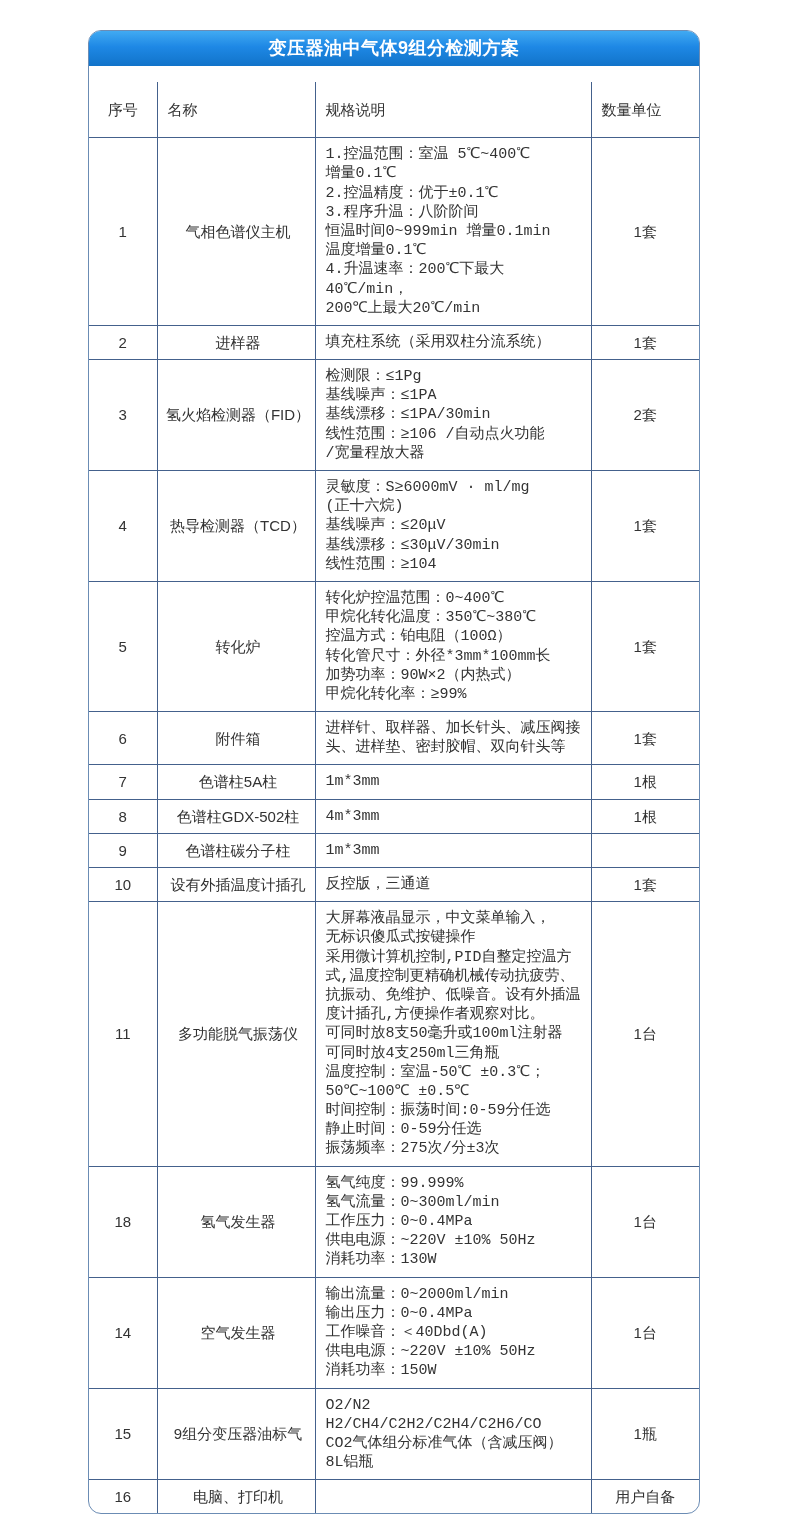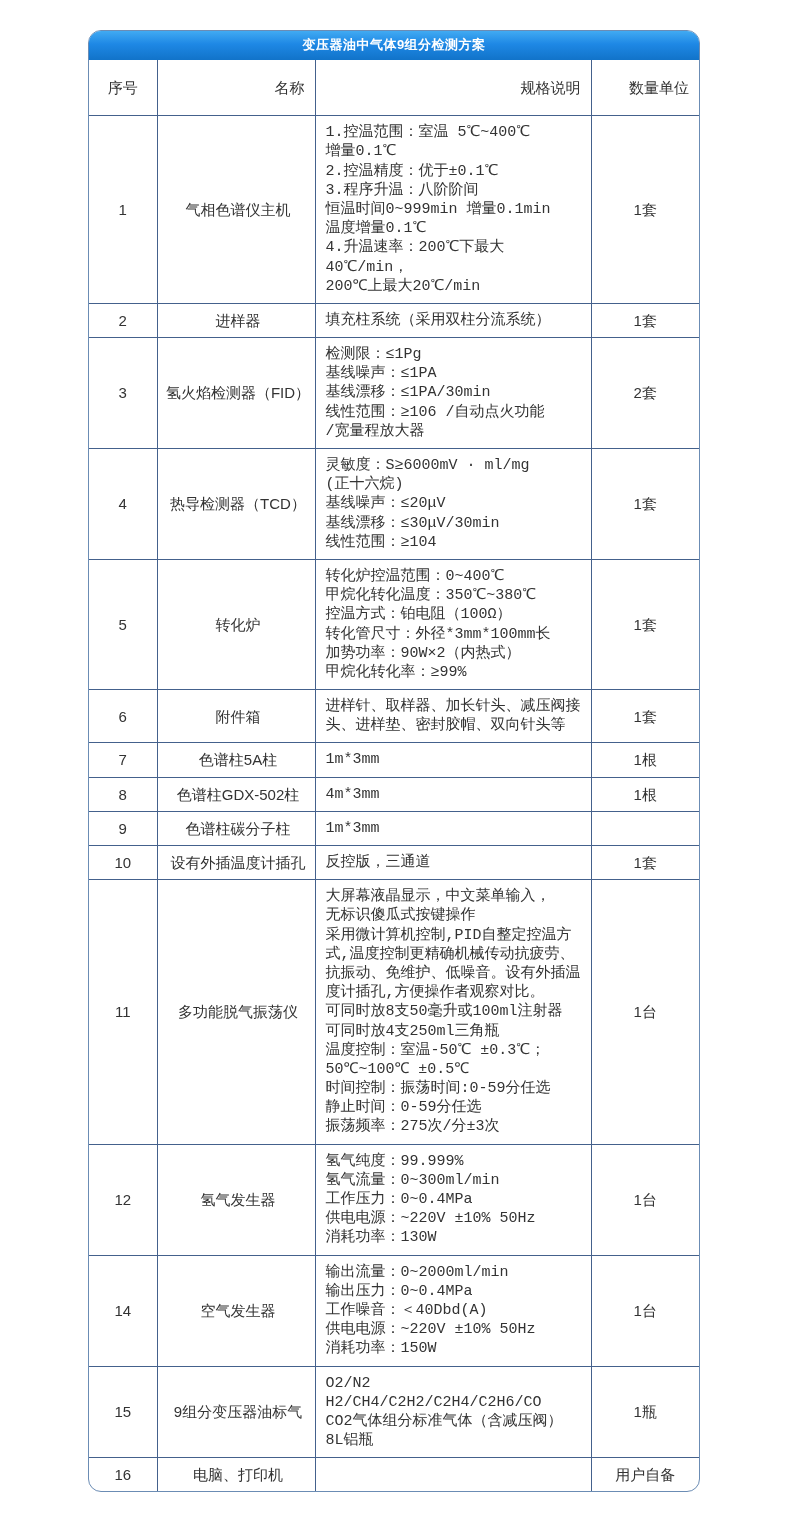--- a/index.html
+++ b/index.html
@@ -21,30 +21,31 @@
     top: 30px;
     width: 610px;
     border: 1.5px solid #6b8cb4;
     border-radius: 13px;
     overflow: hidden;
     background: #ffffff;
   }
   .title-bar {
     background: linear-gradient(180deg, #41aaf2 0%, #1e88e5 45%, #1173c9 100%);
     color: #ffffff;
-    font-size: 13px;
+    font-size: 18px;
     font-weight: bold;
     text-align: center;
     padding: 5px 0 6px 0;
     letter-spacing: 0.5px;
   }
   table.spec-table {
     width: 100%;
     border-collapse: collapse;
     table-layout: fixed;
+    margin-top: 16px;
   }
   .spec-table th, .spec-table td {
     border: 1.5px solid #44618c;
     color: #333333;
     font-size: 15px;
     line-height: 1.28;
     vertical-align: middle;
     word-break: break-word;
   }
   
@@ -53,21 +54,21 @@
   .spec-table thead tr > *       { border-top: none; }
   .spec-table tbody tr:last-child > * { border-bottom: none; }
 
   col.c-index { width: 68px; }
   col.c-name  { width: 158px; }
   col.c-spec  { width: 276px; }
   col.c-qty   { width: 108px; }
 
   .spec-table th {
     font-weight: normal;
-    text-align: right;
+    text-align: left;
     padding: 18px 10px;
   }
   th.h-index { text-align: center; padding: 7px 2px; }
 
   td.index-cell {
     text-align: center;
     padding: 7px 2px;
   }
   td.name-cell {
     text-align: center;
@@ -197,21 +198,21 @@
 可同时放8支50毫升或100ml注射器
 可同时放4支250ml三角瓶
 温度控制：室温-50℃ ±0.3℃；
 50℃~100℃ ±0.5℃
 时间控制：振荡时间:0-59分任选
 静止时间：0-59分任选
 振荡频率：275次/分±3次</td>
           <td class="qty-cell">1台</td>
         </tr>
         <tr>
-          <td class="index-cell">12</td>
+          <td class="index-cell">18</td>
           <td class="name-cell">氢气发生器</td>
           <td class="spec-cell">氢气纯度：99.999%
 氢气流量：0~300ml/min
 工作压力：0~0.4MPa
 供电电源：~220V ±10% 50Hz
 消耗功率：130W</td>
           <td class="qty-cell">1台</td>
         </tr>
         <tr>
           <td class="index-cell">14</td>

